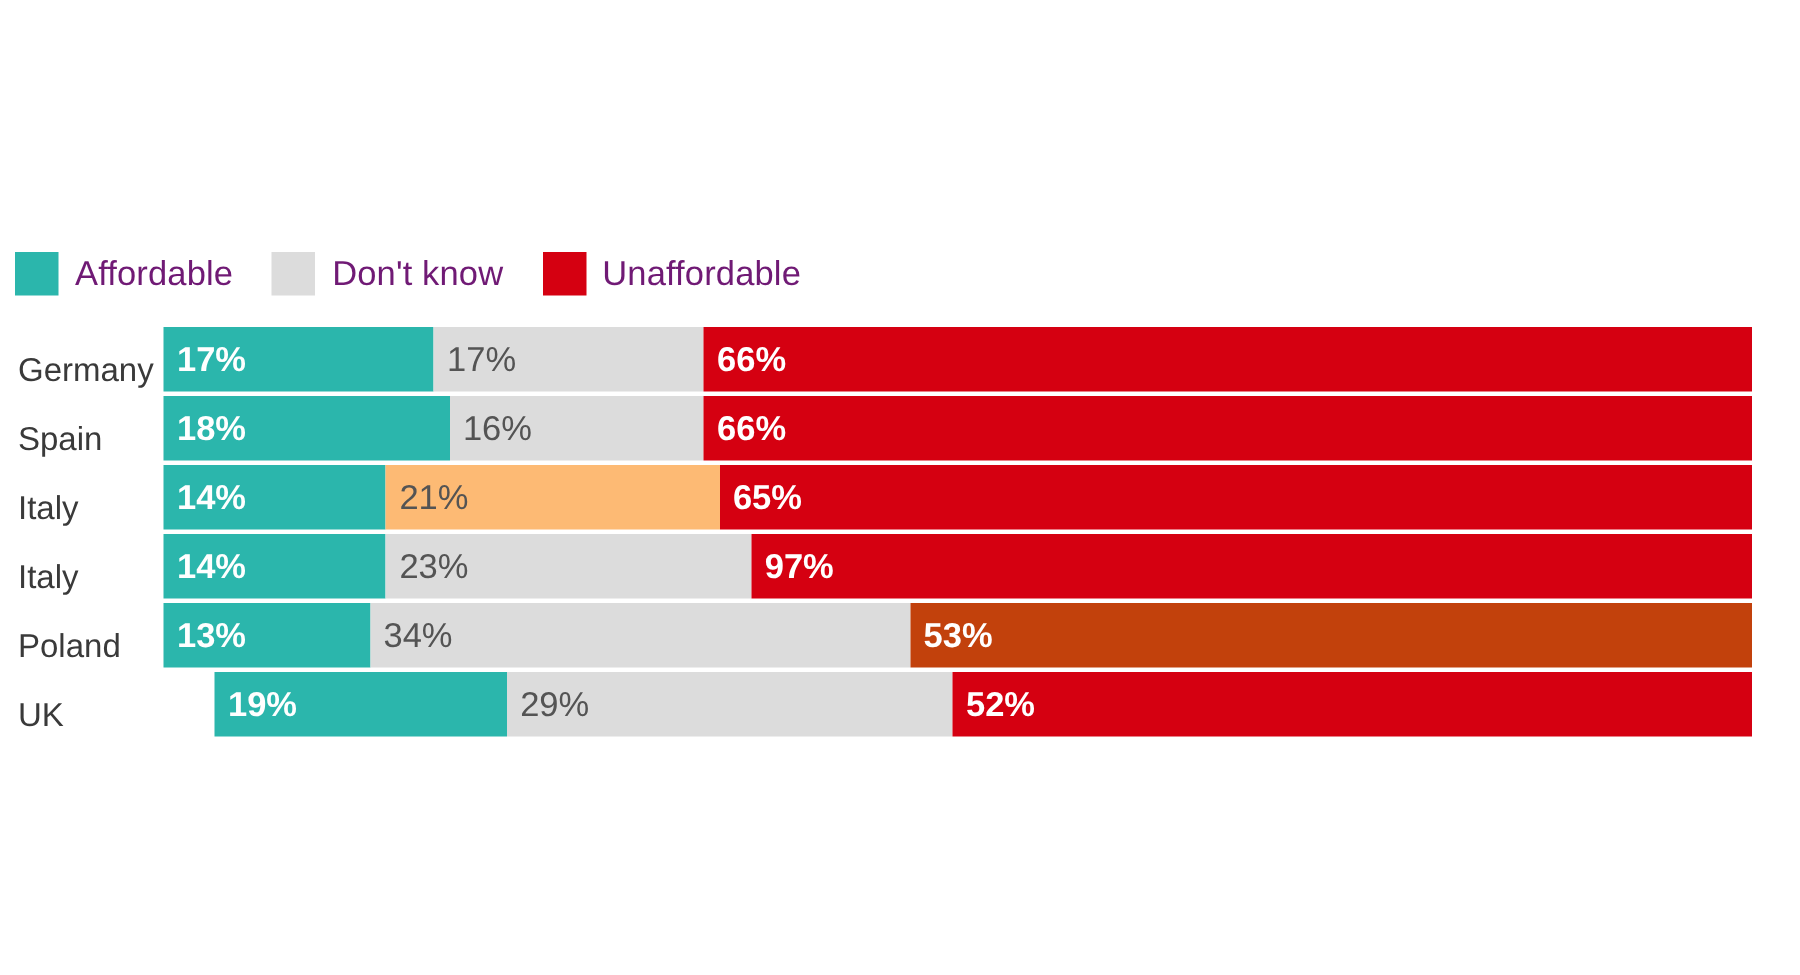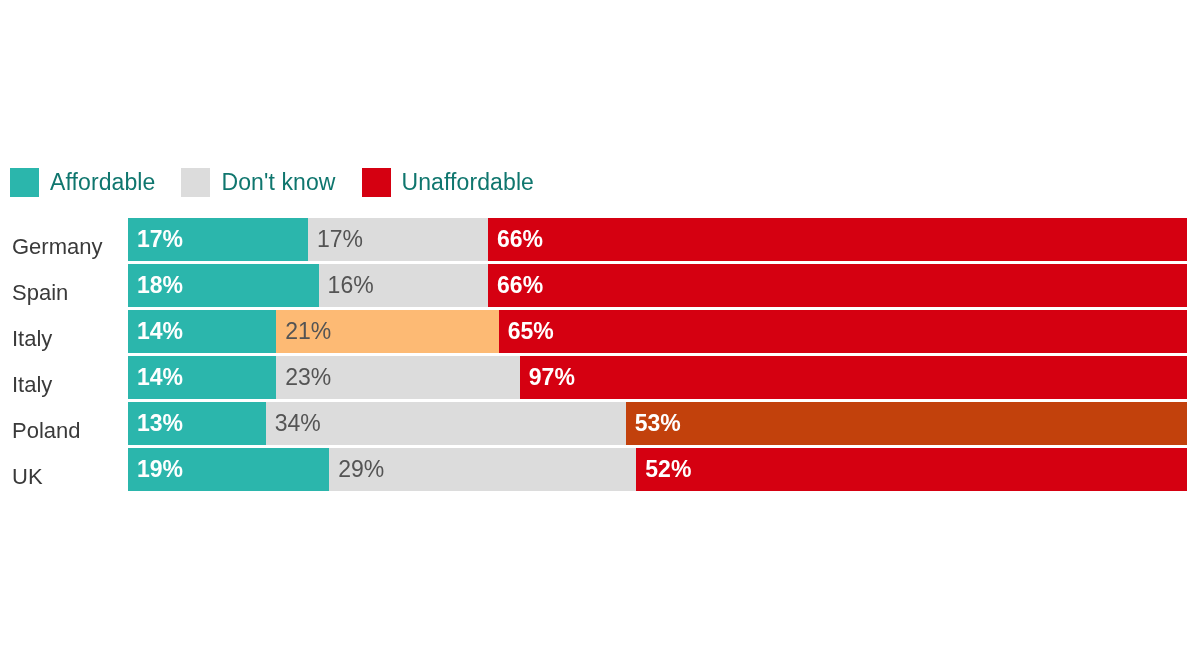--- a/index.html
+++ b/index.html
@@ -38,21 +38,21 @@
     margin-right: 26px;
   }
   .legend-swatch {
     width: 29px;
     height: 29px;
     flex: 0 0 auto;
     margin-right: 11px;
   }
   .legend-label {
     font-size: 23px;
-    color: #0f766e;
+    color: #701a75;
     letter-spacing: 0.1px;
     white-space: nowrap;
     line-height: 1;
   }
 
   
   .plot {
     position: absolute;
     left: 0;
     top: 218px;
@@ -68,21 +68,21 @@
     left: 12px;
     top: 7px;
     height: 43px;
     line-height: 43px;
     font-size: 22px;
     color: #3a3a3a;
     white-space: nowrap;
   }
   .bar-track {
     position: absolute;
-    left: 128px;
+    left: 109px;
     top: 0;
     width: 1059px;
     height: 43px;
     display: flex;
     align-items: flex-start;
   }
   .seg {
     position: relative;
     height: 43px;
     box-sizing: border-box;
@@ -189,21 +189,21 @@
             <span class="seg-label">34%</span>
           </div>
           <div class="seg seg-unaffordable" style="width: 53%; background: #c2410c;">
             <span class="seg-label">53%</span>
           </div>
         </div>
       </div>
       <div class="row">
         <div class="row-label">UK</div>
         <div class="bar-track">
-          <div class="seg seg-affordable" style="width: 19%; background: rgb(43, 182, 172);">
+          <div class="seg seg-affordable" style="width: 19%; background: rgb(43, 182, 172); margin-left: 34px;">
             <span class="seg-label">19%</span>
           </div>
           <div class="seg seg-dontknow" style="width: 29%; background: rgb(220, 220, 220);">
             <span class="seg-label">29%</span>
           </div>
           <div class="seg seg-unaffordable" style="width: 52%; background: rgb(213, 0, 17);">
             <span class="seg-label">52%</span>
           </div>
         </div>
       </div>

